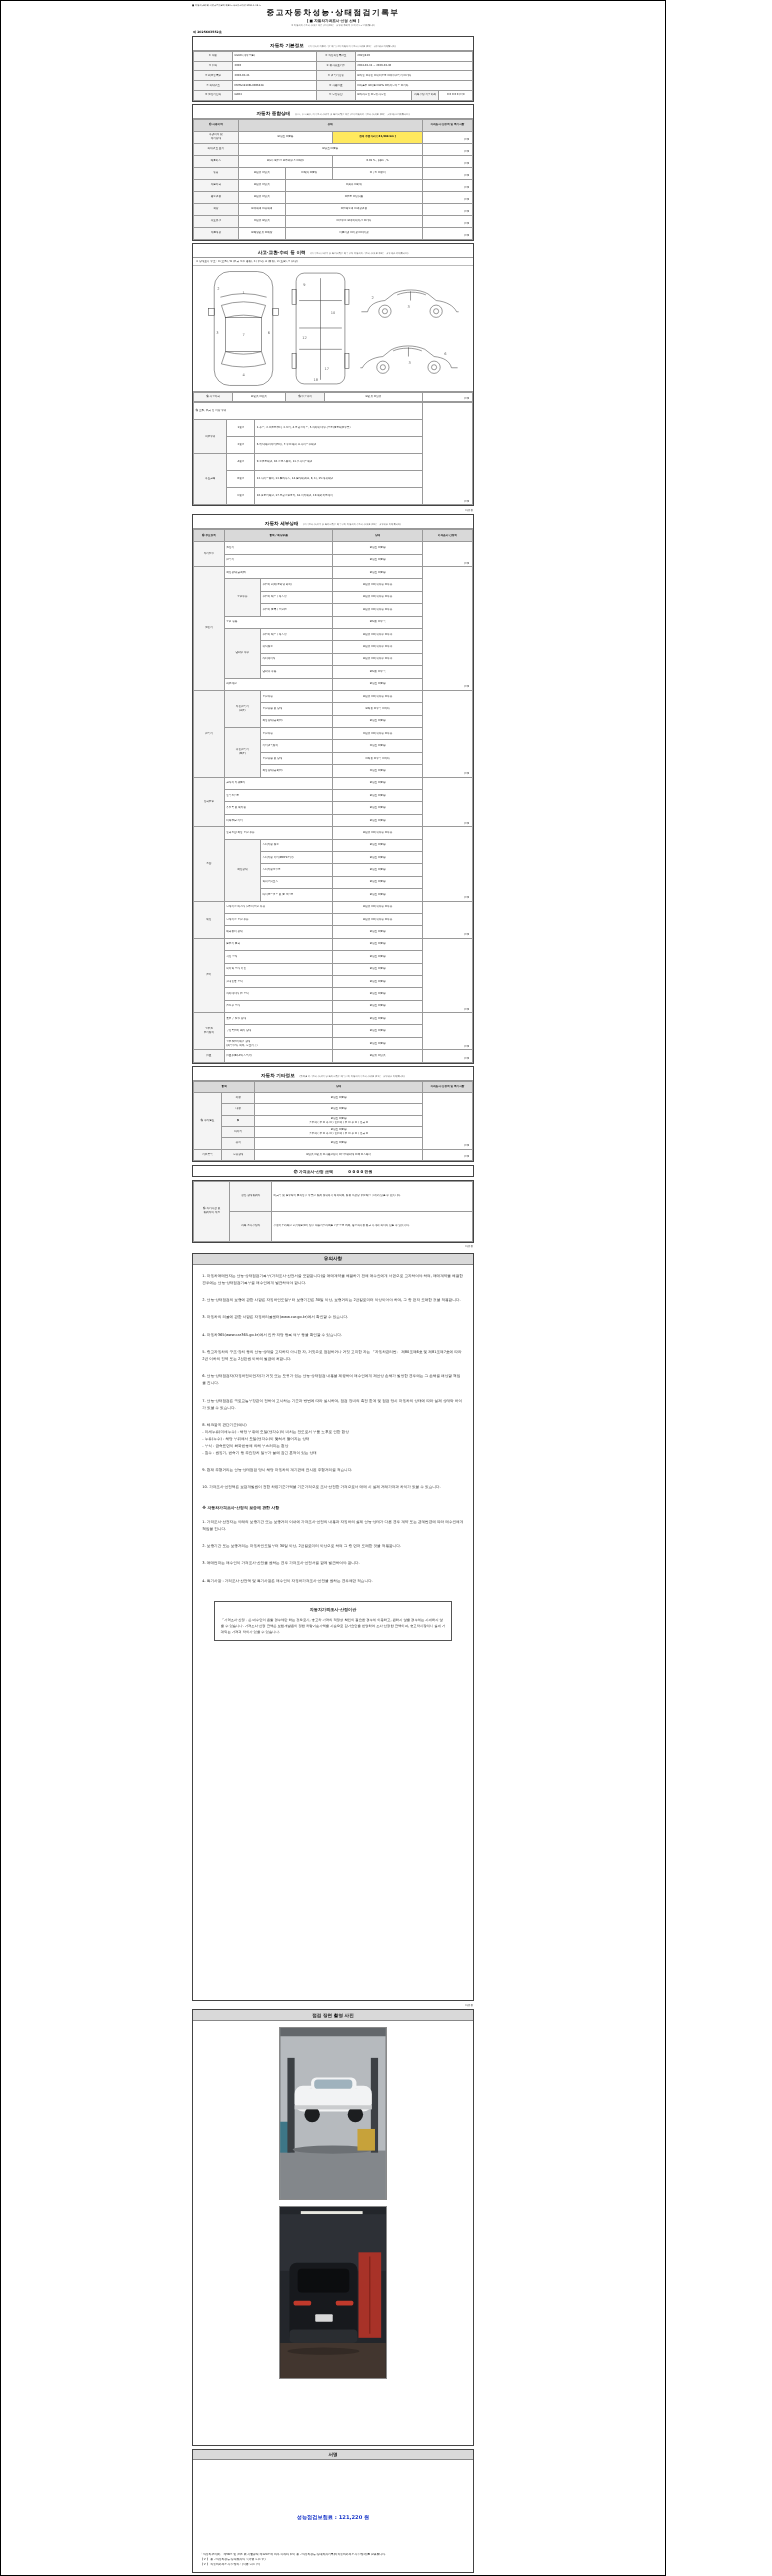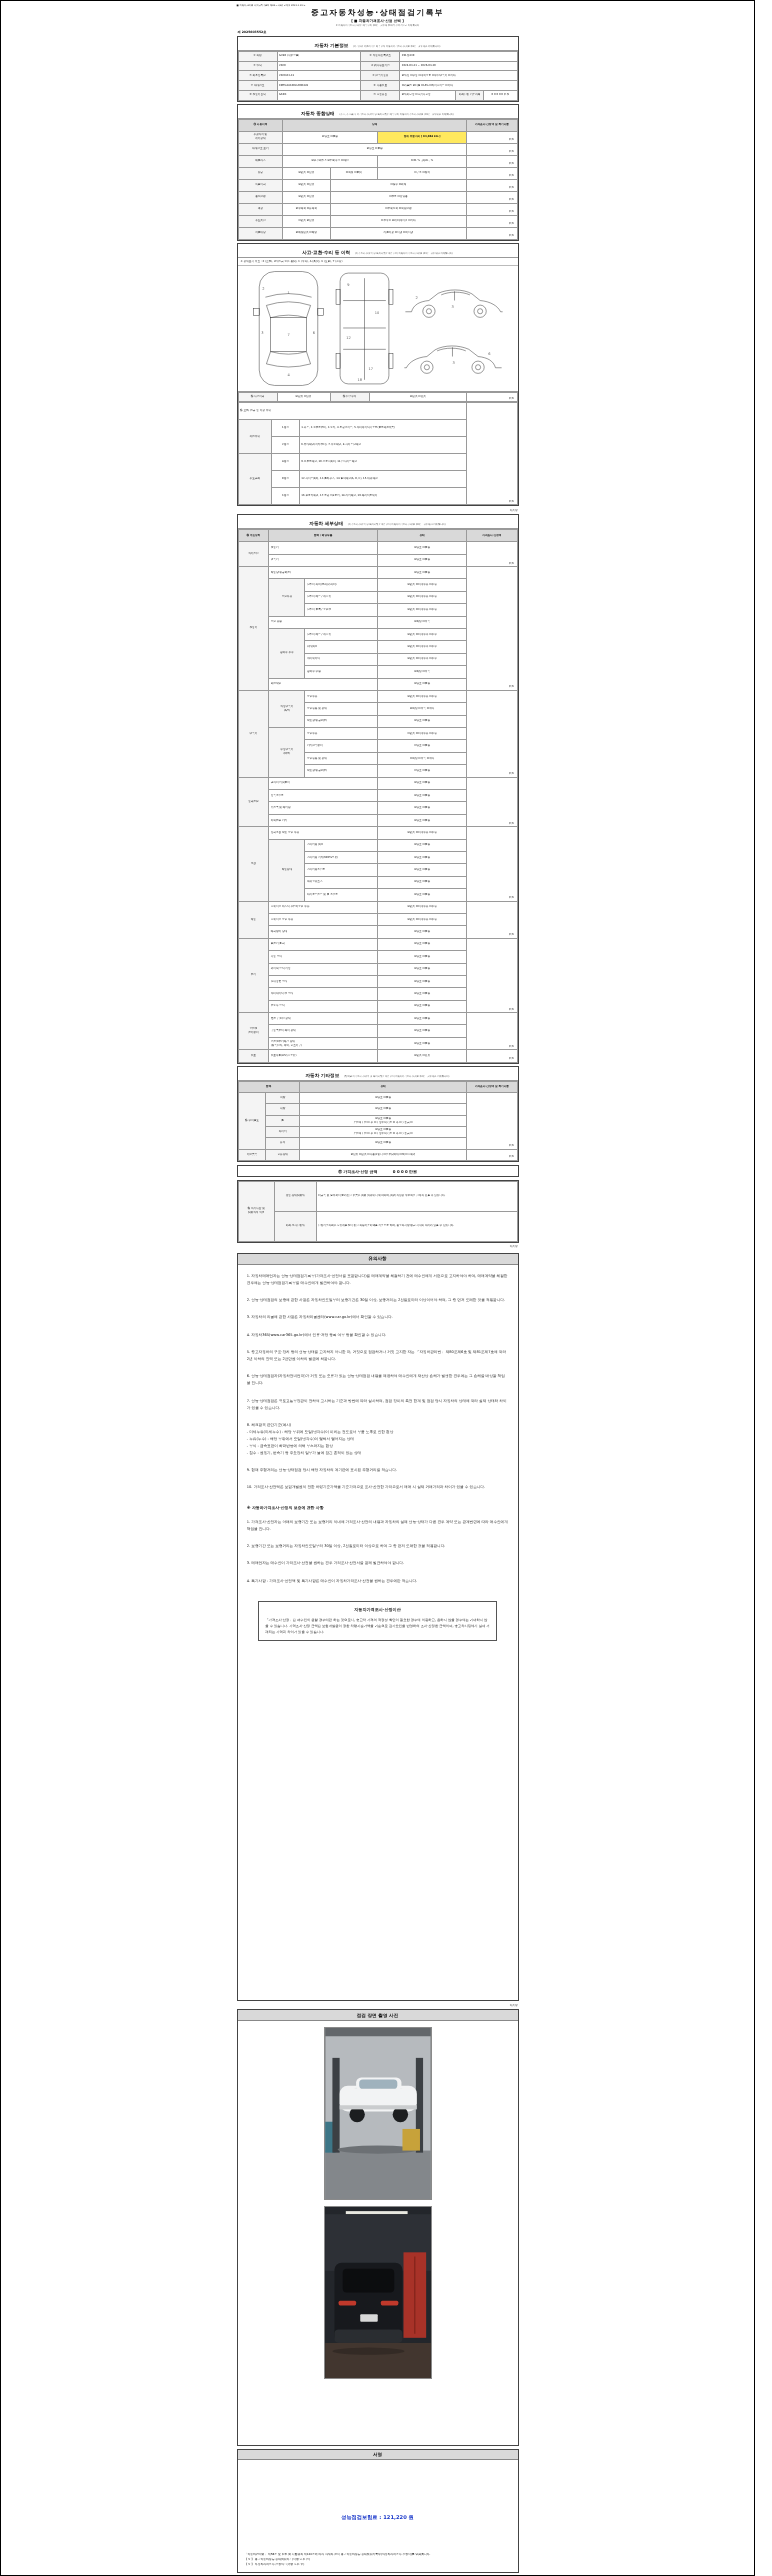--- a/index.html
+++ b/index.html
@@ -1,16 +1,16 @@
 <!DOCTYPE html>
 <html style="font-size:8.2px"><head>
 <meta charset="utf-8">
 <style>
   html,body{margin:0;padding:0;background:#fff;}
-  .frame{position:relative;width:755px;height:2576px;background:#ffffff;box-sizing:border-box;border:1px solid #000;overflow:hidden;}
+  .frame{position:relative;width:666px;height:2576px;background:#ffffff;box-sizing:border-box;border:1px solid #000;overflow:hidden;}
   .doc{width:282px;margin:0 auto;font-family:"DejaVu Sans",sans-serif;color:#111;}
   .top-note{display:block;font-size:2.3px;color:#222;padding-top:2.6px;}
   .main-title{text-align:center;font-size:7.7px;font-weight:bold;letter-spacing:1.5px;margin-top:1.5px;}
   .sub-title{text-align:center;font-size:3.6px;font-weight:bold;margin-top:1px;}
   .title-note{text-align:center;font-size:2.3px;color:#444;margin-top:0.5px;}
   .doc-no{font-size:3.1px;font-weight:bold;margin:3.1px 0 1px 1px;}
   .sec{border:0.5px solid #444;margin-top:2.6px;background:#fff;}
   .sec-head{text-align:center;padding:1.5px 0 1px;border-bottom:0.5px solid #999;}
   .st{font-size:4.6px;font-weight:bold;}
   .sn{font-size:2.3px;font-weight:normal;color:#444;margin-left:2.1px;}

